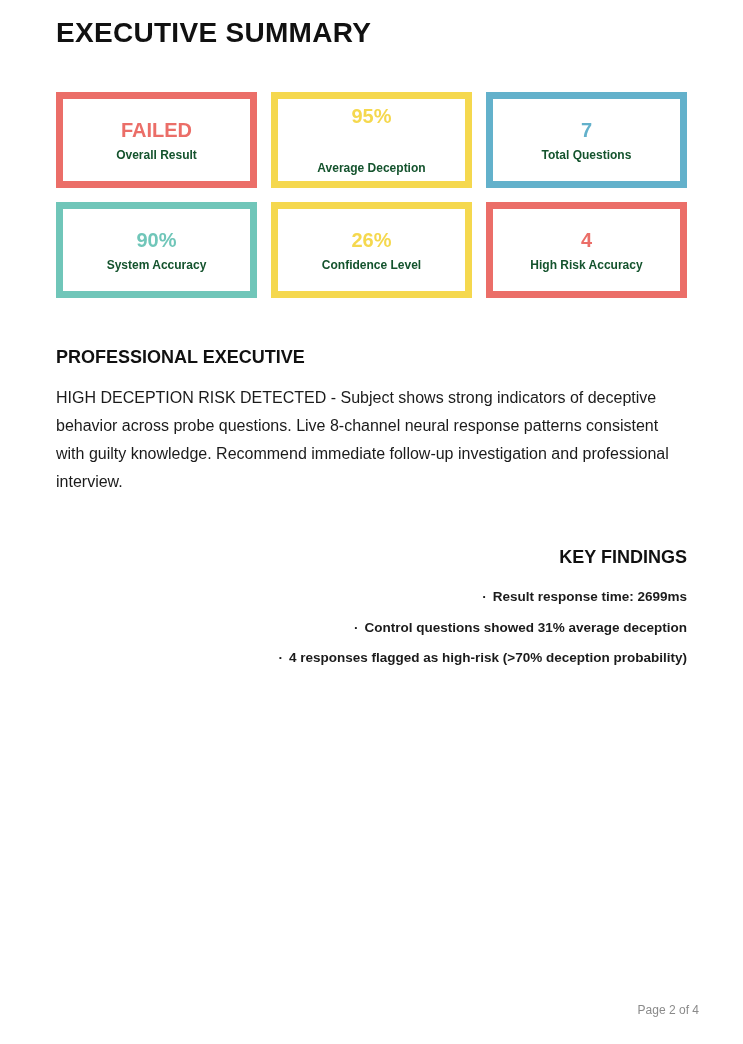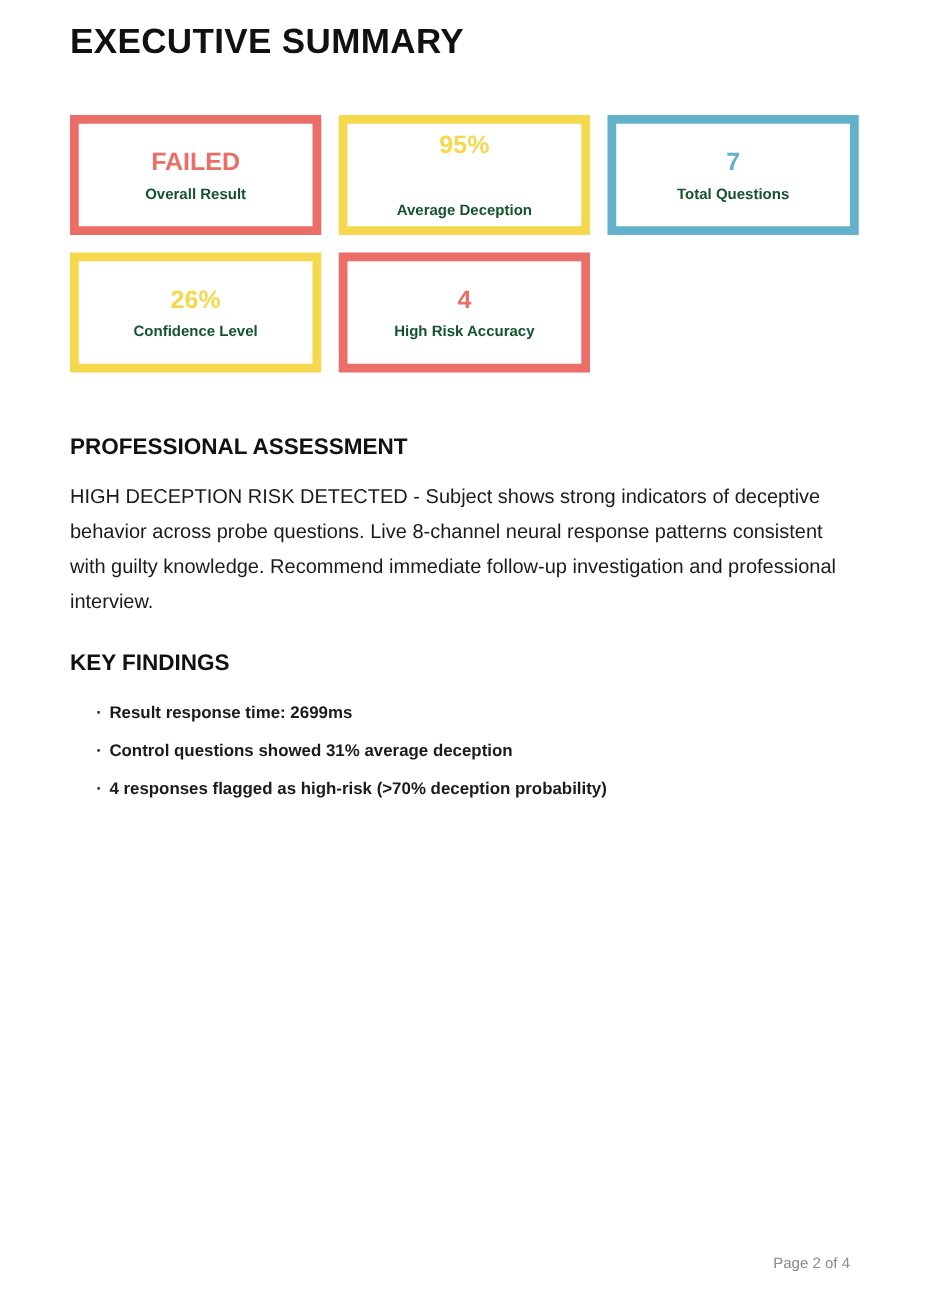--- a/index.html
+++ b/index.html
@@ -66,40 +66,41 @@
   }
   .assessment-body {
     margin: 15px 0 0 0;
     font-size: 16px;
     font-weight: normal;
     line-height: 28px;
     max-width: 655px;
     color: #1b1b1b;
   }
   .findings-section {
-    margin-top: 24px;
+    margin-top: 51px;
+    text-align: right;
   }
   .findings-list {
     list-style: none;
     margin: 22px 0 0 0;
     padding: 0 0 0 21px;
   }
   .findings-list li {
     font-size: 13.5px;
     font-weight: bold;
     margin-bottom: 15.5px;
     line-height: 1.1;
   }
   .bullet-dot {
     display: inline-block;
     margin-right: 6px;
   }
   .page-footer {
     position: absolute;
-    right: 63px;
+    right: 44px;
     bottom: 27px;
     font-size: 12px;
     color: #8a8a8a;
   }
 </style>
 </head>
 <body>
 
 <div class="page">
 
@@ -115,35 +116,39 @@
     <div class="card" style="border-color: rgb(245, 216, 78); gap: 36px;">
       <div class="card-value" style="color: rgb(245, 216, 78);">95%</div>
       <div class="card-label">Average Deception</div>
     </div>
 
     <div class="card" style="border-color: rgb(99, 177, 203);">
       <div class="card-value" style="color: rgb(99, 177, 203);">7</div>
       <div class="card-label">Total Questions</div>
     </div>
 
+    <div class="card" style="border-color: rgb(112, 198, 185);">
+      <div class="card-value" style="color: rgb(112, 198, 185);">90%</div>
+      <div class="card-label">System Accuracy</div>
+    </div>
 
     <div class="card" style="border-color: rgb(245, 216, 78);">
       <div class="card-value" style="color: rgb(245, 216, 78);">26%</div>
       <div class="card-label">Confidence Level</div>
     </div>
 
     <div class="card" style="border-color: rgb(235, 110, 104);">
       <div class="card-value" style="color: rgb(235, 110, 104);">4</div>
       <div class="card-label">High Risk Accuracy</div>
     </div>
 
   </div>
 
   <div class="assessment-section">
-    <h2 class="section-heading">PROFESSIONAL ASSESSMENT</h2>
+    <h2 class="section-heading">PROFESSIONAL EXECUTIVE</h2>
     <p class="assessment-body">HIGH DECEPTION RISK DETECTED - Subject shows strong indicators of deceptive behavior across probe questions. Live 8-channel neural response patterns consistent with guilty knowledge. Recommend immediate follow-up investigation and professional interview.</p>
   </div>
 
   <div class="findings-section">
     <h2 class="section-heading">KEY FINDINGS</h2>
     <ul class="findings-list">
       <li>
         <span class="bullet-dot">·</span><span>Result response time: 2699ms</span>
       </li>
       <li>

